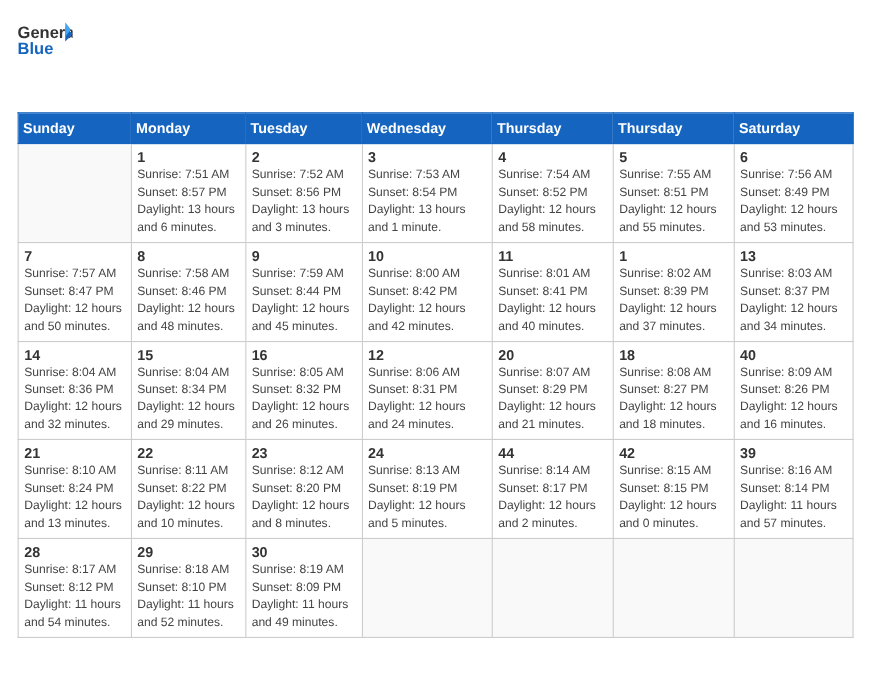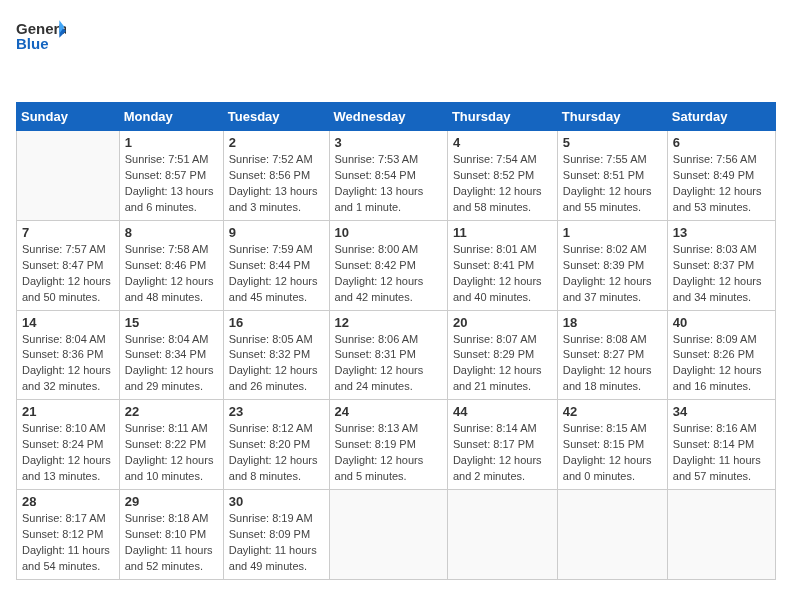--- a/index.html
+++ b/index.html
@@ -210,21 +210,21 @@
         </td>
         <td>
           <span class="day-num">44</span>
           <div class="info">Sunrise: 8:14 AM<br>Sunset: 8:17 PM<br>Daylight: 12 hours and 2 minutes.</div>
         </td>
         <td>
           <span class="day-num">42</span>
           <div class="info">Sunrise: 8:15 AM<br>Sunset: 8:15 PM<br>Daylight: 12 hours and 0 minutes.</div>
         </td>
         <td>
-          <span class="day-num">34</span>
+          <span class="day-num">39</span>
           <div class="info">Sunrise: 8:16 AM<br>Sunset: 8:14 PM<br>Daylight: 11 hours and 57 minutes.</div>
         </td>
       </tr>
       <tr>
         <td>
           <span class="day-num">28</span>
           <div class="info">Sunrise: 8:17 AM<br>Sunset: 8:12 PM<br>Daylight: 11 hours and 54 minutes.</div>
         </td>
         <td>
           <span class="day-num">29</span>

